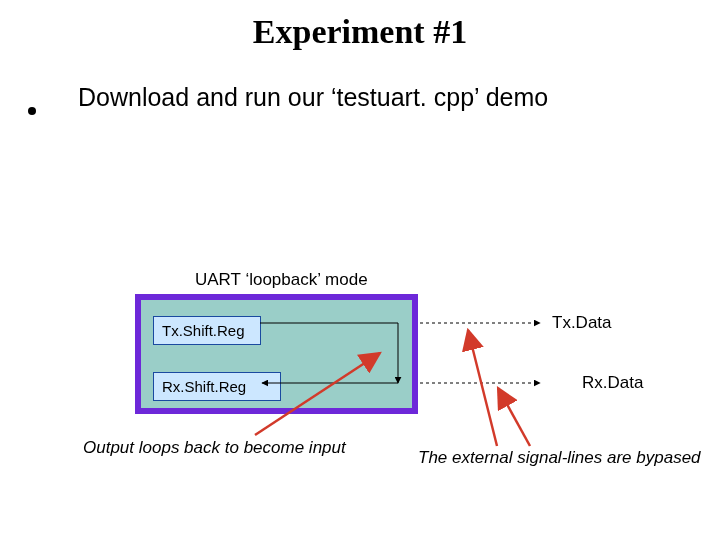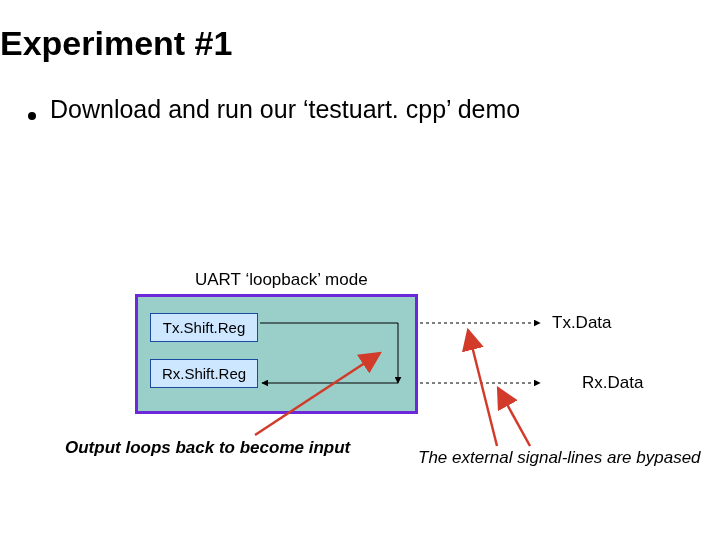--- a/index.html
+++ b/index.html
@@ -6,86 +6,87 @@
   body {
     width: 720px;
     height: 540px;
     background: #ffffff;
     font-family: Arial, Helvetica, sans-serif;
     color: #000;
     position: relative;
     overflow: hidden;
   }
   .title {
-    text-align: left;
+    text-align: center;
     font-size: 34px;
-    padding-top: 24px;
+    padding-top: 13px;
     padding-bottom: 30px;
+    font-family: Liberation Serif, serif;
   }
   .bullets {
     padding: 0 28px;
     font-size: 25px;
     line-height: 1.35;
   }
   .bullet {
     display: flex;
-    align-items: center;
+    align-items: flex-end;
     margin-bottom: 6px;
+    gap: 28px;
   }
   .bullet .dot {
     width: 8px;
     height: 8px;
     background: #000;
     border-radius: 50%;
     margin-top: 12px;
     margin-right: 14px;
     flex-shrink: 0;
   }
   .bullet .txt { flex: 1; }
 
   .diagram-area {
     position: absolute;
     left: 0; top: 270px;
-    width: 720px; height: 260px; text-align: center;
+    width: 720px; height: 260px;
   }
   .mode-label {
     position: absolute;
     left: 195px; top: 0;
     font-size: 17px;
   }
   .uart-box {
     position: absolute;
     left: 135px; top: 24px;
     width: 283px; height: 120px;
     background: #9acec8;
-    border: 3px solid #6d28d9;
+    border: 6px solid #6d28d9;
   }
   .reg {
     position: absolute;
     background: #cce7ff;
     border: 1px solid #1a4aa0;
     font-size: 15px;
     padding: 5px 8px;
   }
   .reg.tx { left: 12px; top: 16px; width: 108px; }
-  .reg.rx { left: 12px; top: 62px; width: 108px; }
+  .reg.rx { left: 12px; top: 72px; width: 128px; }
   .data-label {
     position: absolute;
     font-size: 17px;
     margin-left: 7px;
   }
   .data-label.tx { left: 545px; top: 43px; }
   .data-label.rx { left: 575px; top: 103px; }
 
   .caption-left {
     position: absolute;
-    left: 65px; top: 168px;
+    left: 83px; top: 168px;
     font-size: 17px;
     font-style: italic;
-    font-weight: bold;
   }
   .caption-right {
     position: absolute;
     left: 378px; top: 178px;
     font-size: 17px;
     font-style: italic;
     margin-left: 40px;
   }
 
   svg.overlay {

